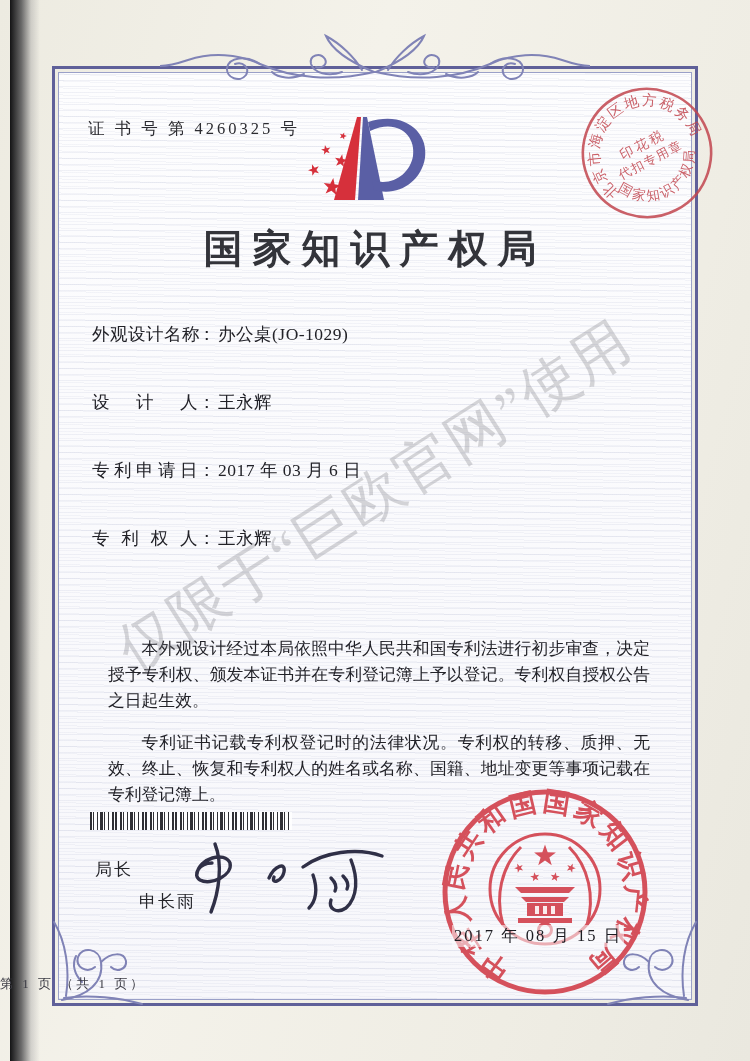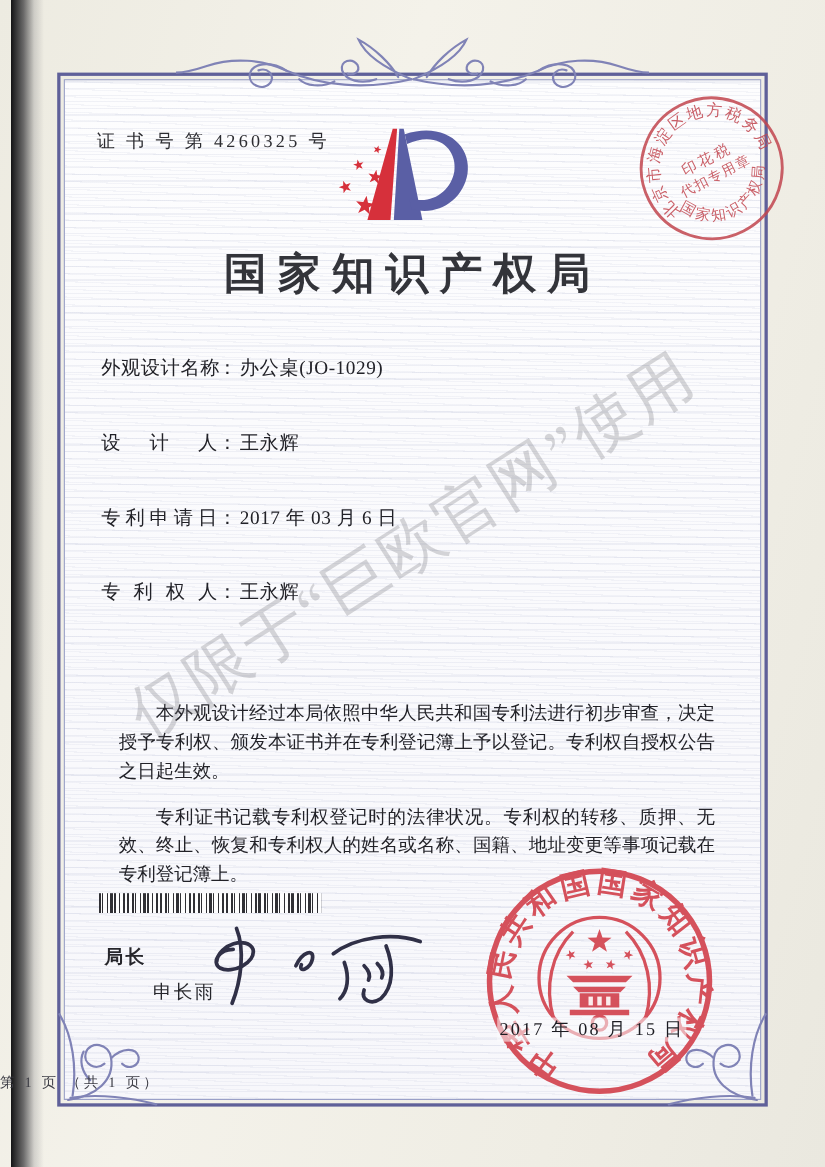--- a/index.html
+++ b/index.html
@@ -32,21 +32,21 @@
   .f-colon{margin-right:2px;}
   .paras{left:92px;top:620px;width:574px;font-size:16.8px;line-height:26px;
     text-align:justify;color:#222228;z-index:10;}
   .paras p{margin:16px;text-indent:2em;}
   .barcode{left:90px;top:812px;width:202px;height:18px;opacity:.88;
     background:repeating-linear-gradient(90deg,
       #15151a 0 2px,#fff 2px 3px,#15151a 3px 4px,#fff 4px 7px,
       #15151a 7px 8px,#fff 8px 10px,#15151a 10px 13px,#fff 13px 14px,
       #15151a 14px 15px,#fff 15px 18px,#15151a 18px 19px,#fff 19px 22px,
       #15151a 22px 24px,#fff 24px 25px,#15151a 25px 27px,#fff 27px 30px);}
-  .signer-title{left:95px;top:858px;font-size:17px;letter-spacing:2px;font-weight:bold;}
+  .signer-title{left:95px;top:858px;font-size:17px;letter-spacing:2px;}
   .signer-name{left:95px;top:890px;font-size:17px;letter-spacing:2px;margin-left:44px;}
   .seal-date{left:452px;top:925px;font-size:16.5px;letter-spacing:2px;color:#1c1c22;
     background:rgba(252,252,253,.55);padding:0 2px;z-index:22;}
   .page-footer{left:0;right:0;top:975px;font-size:13px;
     letter-spacing:3px;color:#3c3c45;}
   .watermark{left:50%;top:496px;transform:translate(-50%,-50%) rotate(-32.5deg);
     font-size:58px;letter-spacing:2px;white-space:nowrap;
     color:rgba(122,122,130,.30);z-index:25;font-weight:400;pointer-events:none;}
   .stamp{z-index:20;}
   svg text{font-family:"Liberation Serif","DejaVu Serif",serif;}

